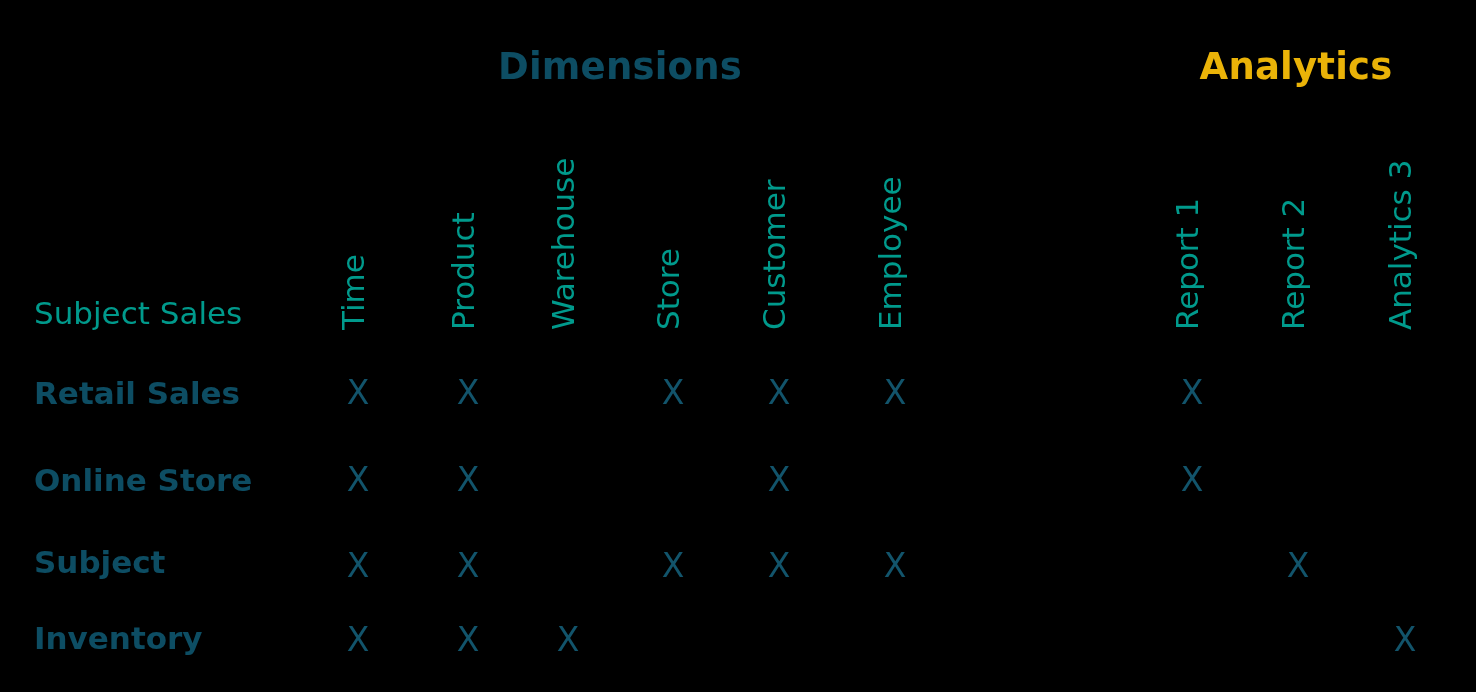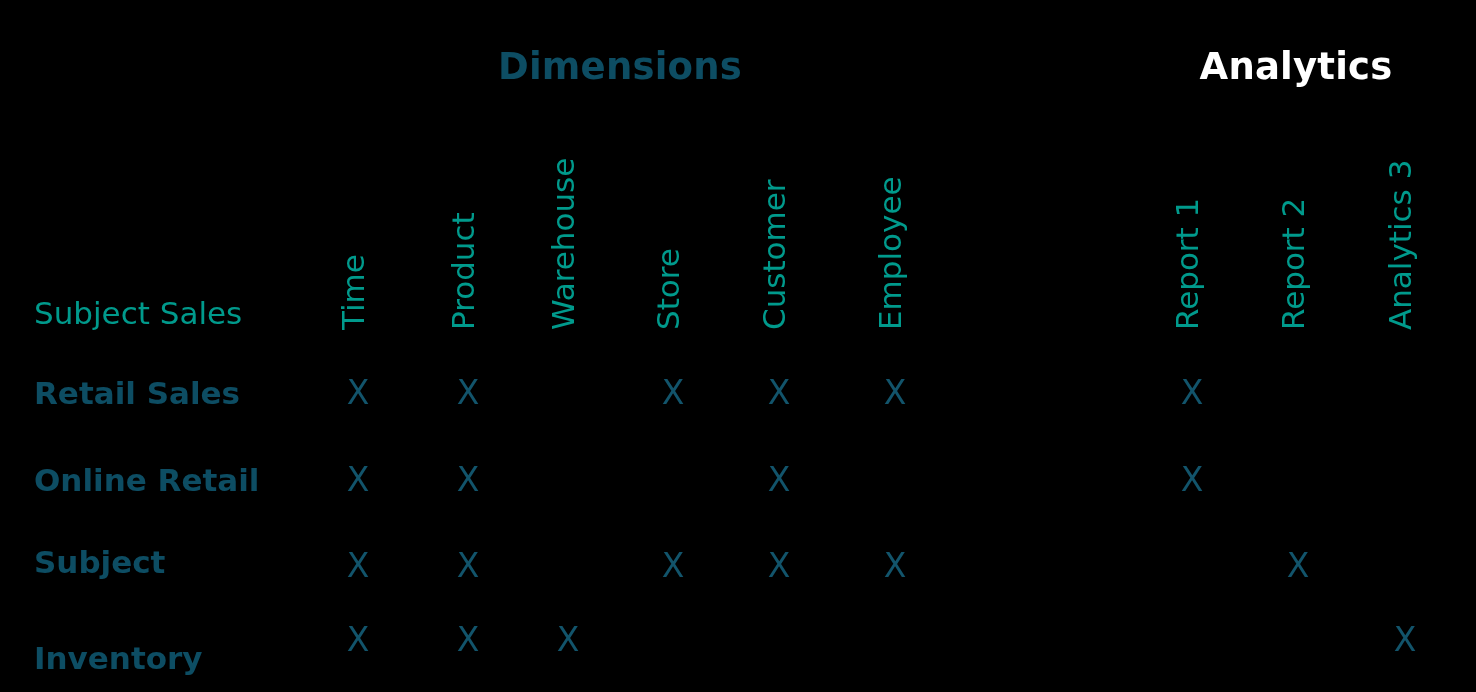--- a/index.html
+++ b/index.html
@@ -86,21 +86,21 @@
     user-select: none;
   }
 </style>
 </head>
 <body>
 
 <div id="stage">
 
   <div id="group-headers">
       <div class="group-header" style="left: 620px; top: 48px; color: rgb(13, 77, 99);">Dimensions</div>
-      <div class="group-header" style="left: 1296px; top: 48px; color: #ffffff;">Analytics</div>
+      <div class="group-header" style="left: 1296px; top: 48px; color: #eab308;">Analytics</div>
     </div>
 
   <div id="column-headers">
       <div class="col-header-anchor" style="left: 369px; top: 330px;">
         <div class="col-header" style="color: rgb(0, 154, 140);">Time</div>
       </div>
       <div class="col-header-anchor" style="left: 479px; top: 330px;">
         <div class="col-header" style="color: rgb(0, 154, 140);">Product</div>
       </div>
       <div class="col-header-anchor" style="left: 579px; top: 330px;">
@@ -123,23 +123,23 @@
       </div>
       <div class="col-header-anchor" style="left: 1416px; top: 330px;">
         <div class="col-header" style="color: rgb(0, 154, 140);">Analytics 3</div>
       </div>
     </div>
 
   <div class="subject-area-label" id="subject-area-label" style="left: 34px; top: 298px; color: rgb(0, 154, 140);">Subject Sales</div>
 
   <div id="row-labels">
       <div class="row-label" style="left: 34px; top: 378px; color: rgb(13, 77, 99);">Retail Sales</div>
-      <div class="row-label" style="left: 34px; top: 465px; color: rgb(13, 77, 99);">Online Retail</div>
+      <div class="row-label" style="left: 34px; top: 465px; color: rgb(13, 77, 99);">Online Store</div>
       <div class="row-label" style="left: 34px; top: 547px; color: rgb(13, 77, 99);">Subject</div>
-      <div class="row-label" style="left: 34px; top: 623px; color: rgb(13, 77, 99); margin-top: 20px;">Inventory</div>
+      <div class="row-label" style="left: 34px; top: 623px; color: rgb(13, 77, 99);">Inventory</div>
     </div>
 
   <div id="cell-marks">
       <div class="xmark" style="left: 358px; top: 392px; color: rgb(18, 84, 107);">X</div>
       <div class="xmark" style="left: 468px; top: 392px; color: rgb(18, 84, 107);">X</div>
       <div class="xmark" style="left: 673px; top: 392px; color: rgb(18, 84, 107);">X</div>
       <div class="xmark" style="left: 779px; top: 392px; color: rgb(18, 84, 107);">X</div>
       <div class="xmark" style="left: 895px; top: 392px; color: rgb(18, 84, 107);">X</div>
       <div class="xmark" style="left: 1192px; top: 392px; color: rgb(18, 84, 107);">X</div>
       <div class="xmark" style="left: 358px; top: 479px; color: rgb(18, 84, 107);">X</div>

